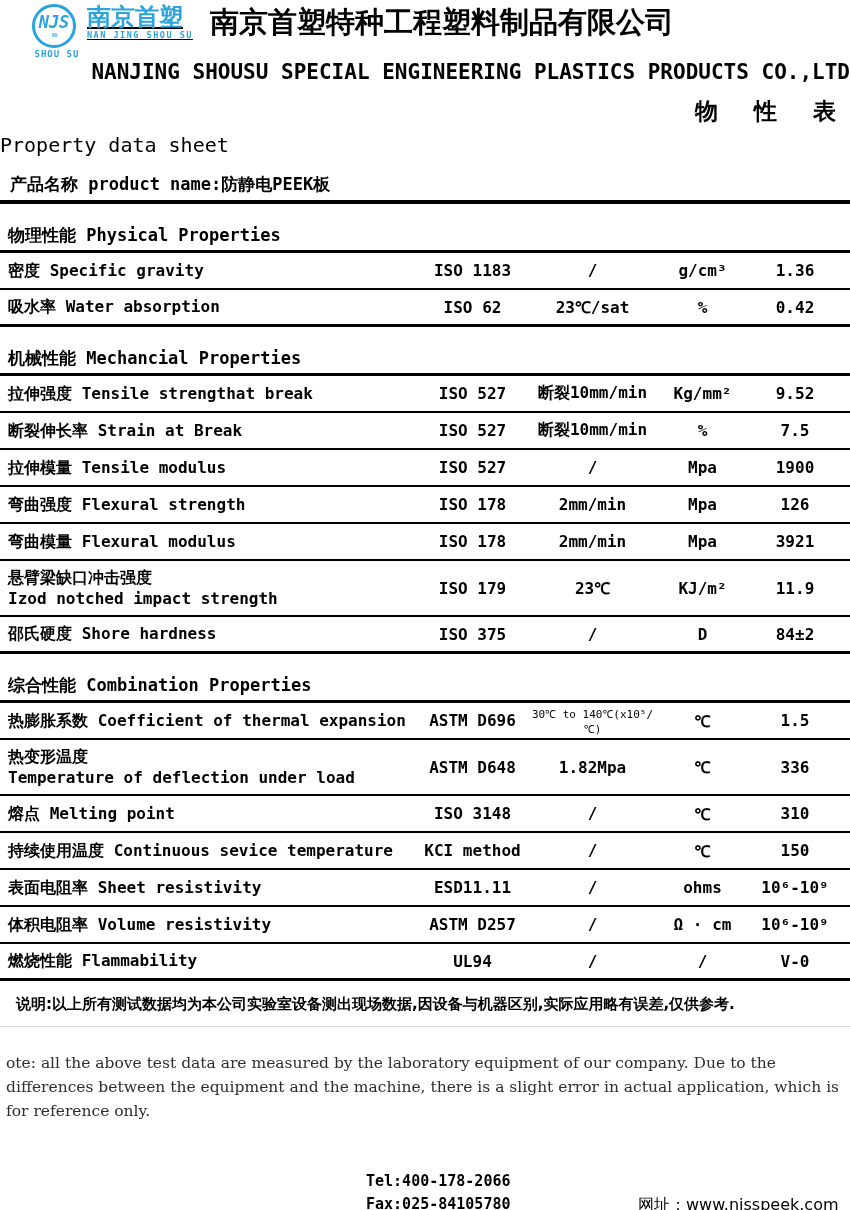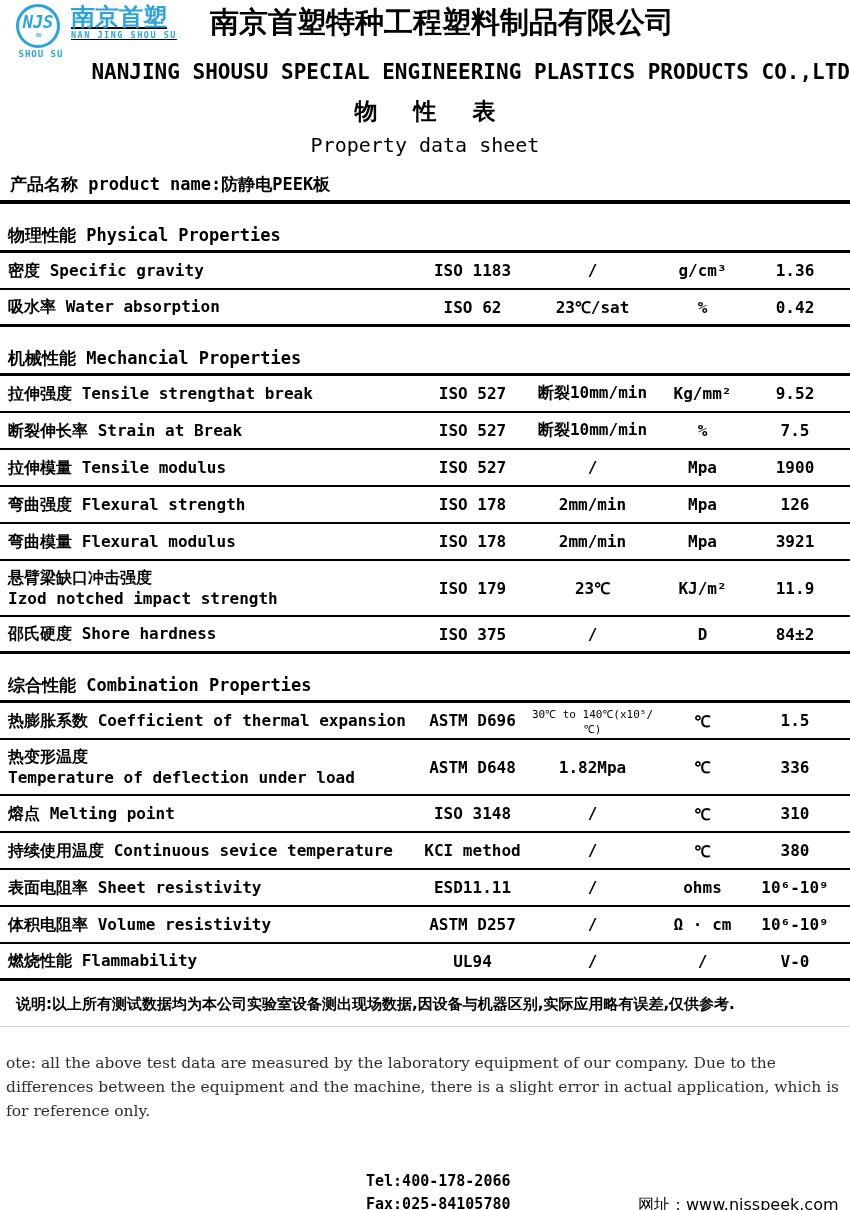--- a/index.html
+++ b/index.html
@@ -1,37 +1,37 @@
 <!DOCTYPE html>
 <html><head>
 <meta charset="utf-8">
 <style>
   html,body{margin:0;padding:0;background:#fff;}
   body{font-family:"DejaVu Sans Mono","Liberation Mono",monospace;color:#000;}
   .page{position:relative;width:850px;height:1210px;background:#fff;overflow:hidden;}
 
   
   .hdr{position:relative;padding-top:4px;}
-  .logo{position:absolute;left:16px;top:4px;width:130px;}
+  .logo{position:absolute;left:32px;top:4px;width:130px;}
   .logo-row{display:flex;align-items:flex-start;}
   .logo-circle{width:44px;height:44px;border:3px solid #2ba3dc;border-radius:50%;
     display:flex;flex-direction:column;align-items:center;justify-content:center;color:#2ba3dc;
     font-weight:bold;font-style:italic;font-size:17px;line-height:1;box-sizing:border-box;}
   .logo-wave{font-size:10px;line-height:0.7;letter-spacing:-1px;font-style:normal;}
   .logo-shousu{color:#2ba3dc;font-weight:bold;font-size:9px;letter-spacing:1px;text-align:center;width:50px;margin-top:1px;}
   .logo-right{margin-left:5px;text-decoration:underline;}
   .logo-cn{color:#2ba3dc;font-weight:bold;font-size:24px;line-height:1.1;font-family:"DejaVu Sans","Liberation Sans",sans-serif;white-space:nowrap;}
   .logo-en{color:#2ba3dc;font-size:8.5px;font-weight:bold;letter-spacing:1.5px;white-space:nowrap;}
 
   .t-company-cn{text-align:center;font-size:29px;font-weight:bold;line-height:1.25;
     font-family:"DejaVu Sans","Liberation Sans",sans-serif;padding-left:34px;}
   .t-company-en{text-align:right;font-size:21px;font-weight:bold;letter-spacing:0px;margin-top:20px;white-space:nowrap;}
-  .t-sheet-cn{text-align:center;font-size:23px;font-weight:bold;letter-spacing:14px;margin-top:12px;
+  .t-sheet-cn{text-align:right;font-size:23px;font-weight:bold;letter-spacing:14px;margin-top:12px;
     font-family:"DejaVu Sans","Liberation Sans",sans-serif;text-indent:14px;}
-  .t-sheet-en{text-align:center;font-size:20px;margin-top:6px;}
+  .t-sheet-en{font-size:20px;margin-top:6px;}
 
   
   .product{margin-top:14px;padding:2px 0 4px 10px;border-bottom:4px solid #000;
     font-size:17px;font-weight:bold;}
 
   
   .sec-title{padding:20px 0 3px 8px;font-size:17px;font-weight:bold;border-bottom:3px solid #000;}
   .grid-row{display:grid;grid-template-columns:412px 105px 135px 85px 100px;
     align-items:center;border-bottom:2px solid #000;min-height:37px;padding-left:8px;box-sizing:border-box;}
   .grid-row.hdr-row{border-bottom:3px solid #000;min-height:55px;}
@@ -187,21 +187,21 @@
       <div class="c-ctr">ISO 3148</div>
       <div class="c-ctr">/</div>
       <div class="c-ctr">℃</div>
       <div class="c-ctr">310</div>
     </div>
     <div class="grid-row">
       <div class="c-prop">持续使用温度 Continuous sevice temperature</div>
       <div class="c-ctr">KCI method</div>
       <div class="c-ctr">/</div>
       <div class="c-ctr">℃</div>
-      <div class="c-ctr">380</div>
+      <div class="c-ctr">150</div>
     </div>
     <div class="grid-row">
       <div class="c-prop">表面电阻率 Sheet resistivity</div>
       <div class="c-ctr">ESD11.11</div>
       <div class="c-ctr">/</div>
       <div class="c-ctr">ohms</div>
       <div class="c-ctr">10⁶-10⁹</div>
     </div>
     <div class="grid-row">
       <div class="c-prop">体积电阻率 Volume resistivity</div>

